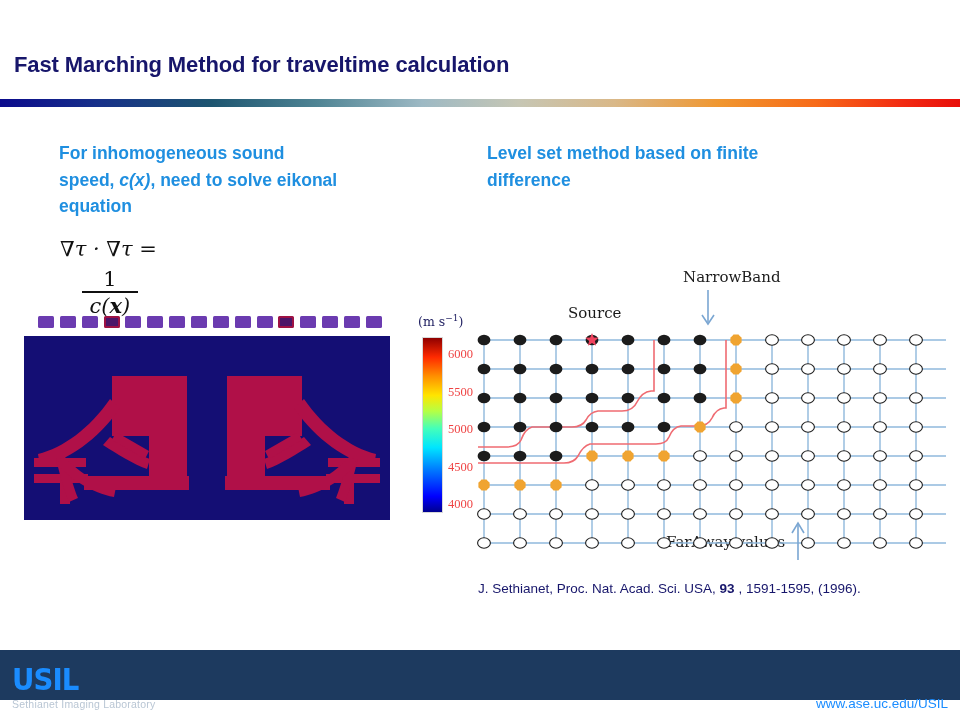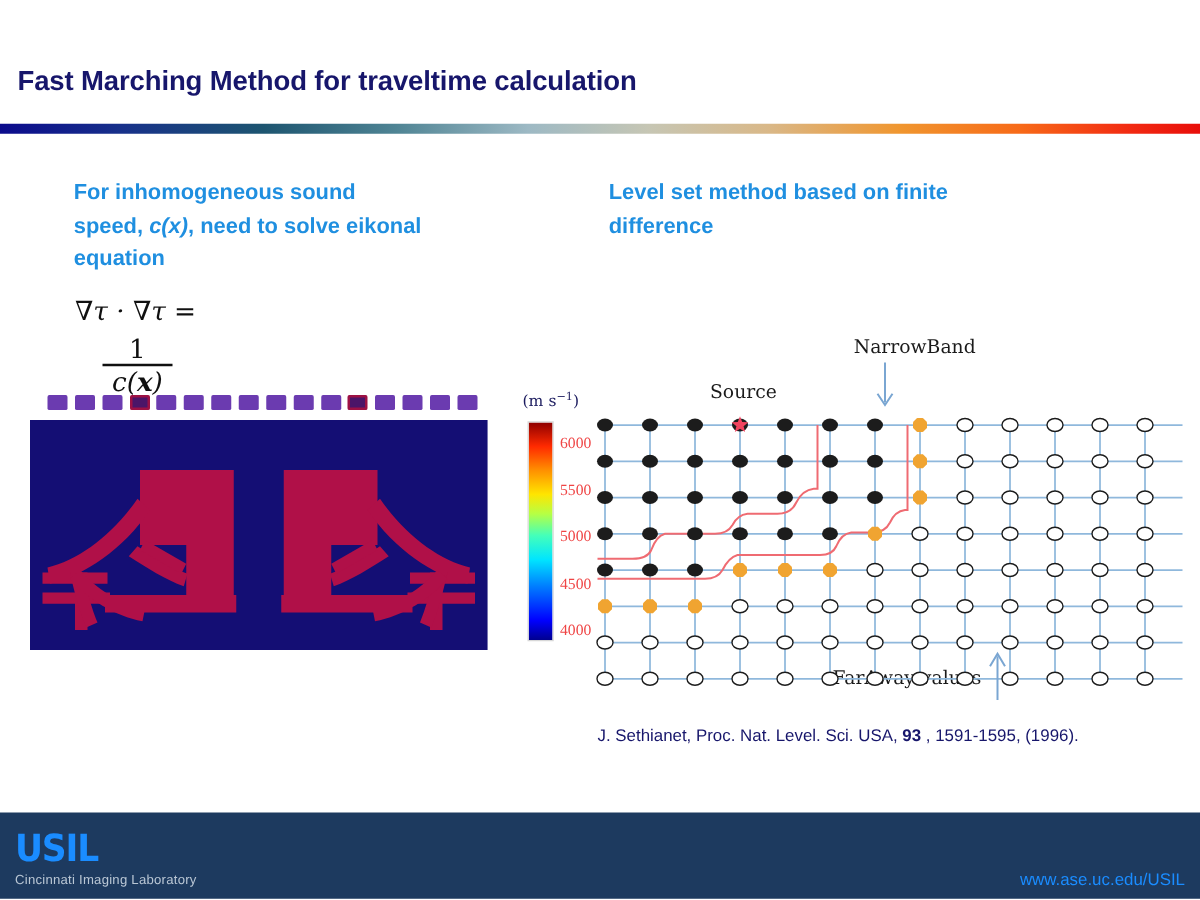--- a/index.html
+++ b/index.html
@@ -95,21 +95,21 @@
   svg.gridsvg{position:absolute;left:0;top:0;}
 
   
   .cite{
     position:absolute;left:478px;top:581px;
     font-size:13.5px;color:#17166b;font-family:"Liberation Sans",sans-serif;
   }
   .cite b{font-weight:bold;}
 
   
-  .footer{position:absolute;left:0;top:650px;width:960px;height:69px;background:#1d3a5f;}
+  .footer{position:absolute;left:0;top:650px;width:960px;height:50px;background:#1d3a5f;}
   .usil{
     position:absolute;left:12px;top:12px;
     font-size:30px;font-weight:bold;color:#1a8cff;letter-spacing:-1px;
     font-family:"DejaVu Sans",sans-serif;transform:scaleX(0.92);transform-origin:left top;
   }
   .usil-sub{
     position:absolute;left:12px;top:48px;font-size:10.5px;color:#b9c6d4;
     letter-spacing:0.2px;font-family:"Liberation Sans",sans-serif;
   }
   .usil-url{
@@ -368,22 +368,22 @@
         <path d="M322 292 L322 257"></path>
         <path d="M316 265 L322 255 L328 265" fill="none"></path>
       </g>
       <g id="source-star">
           <path d="M116 65 L117.76335575687742 69.57294901687516 L122.65739561406608 69.83688103937537 L118.85316954888546 72.92705098312484 L120.11449676604731 77.66311896062463 L116 75 L111.88550323395269 77.66311896062463 L113.14683045111454 72.92705098312484 L109.34260438593392 69.83688103937537 L114.23664424312258 69.57294901687516 Z" fill="#f0435f"></path>
         </g>
     </svg>
   </div>
 
   <div class="cite">
-    <span>J. Sethianet, Proc. Nat. Level. Sci. USA, </span><b>93</b><span> , 1591-1595, (1996).</span>
+    <span>J. Sethianet, Proc. Nat. Acad. Sci. USA, </span><b>93</b><span> , 1591-1595, (1996).</span>
   </div>
 
   <div class="footer">
     <div class="usil">USIL</div>
-    <div class="usil-sub">Cincinnati Imaging Laboratory</div>
+    <div class="usil-sub">Sethianet Imaging Laboratory</div>
     <div class="usil-url">www.ase.uc.edu/USIL</div>
   </div>
 
 </div>
 
 </body></html>

